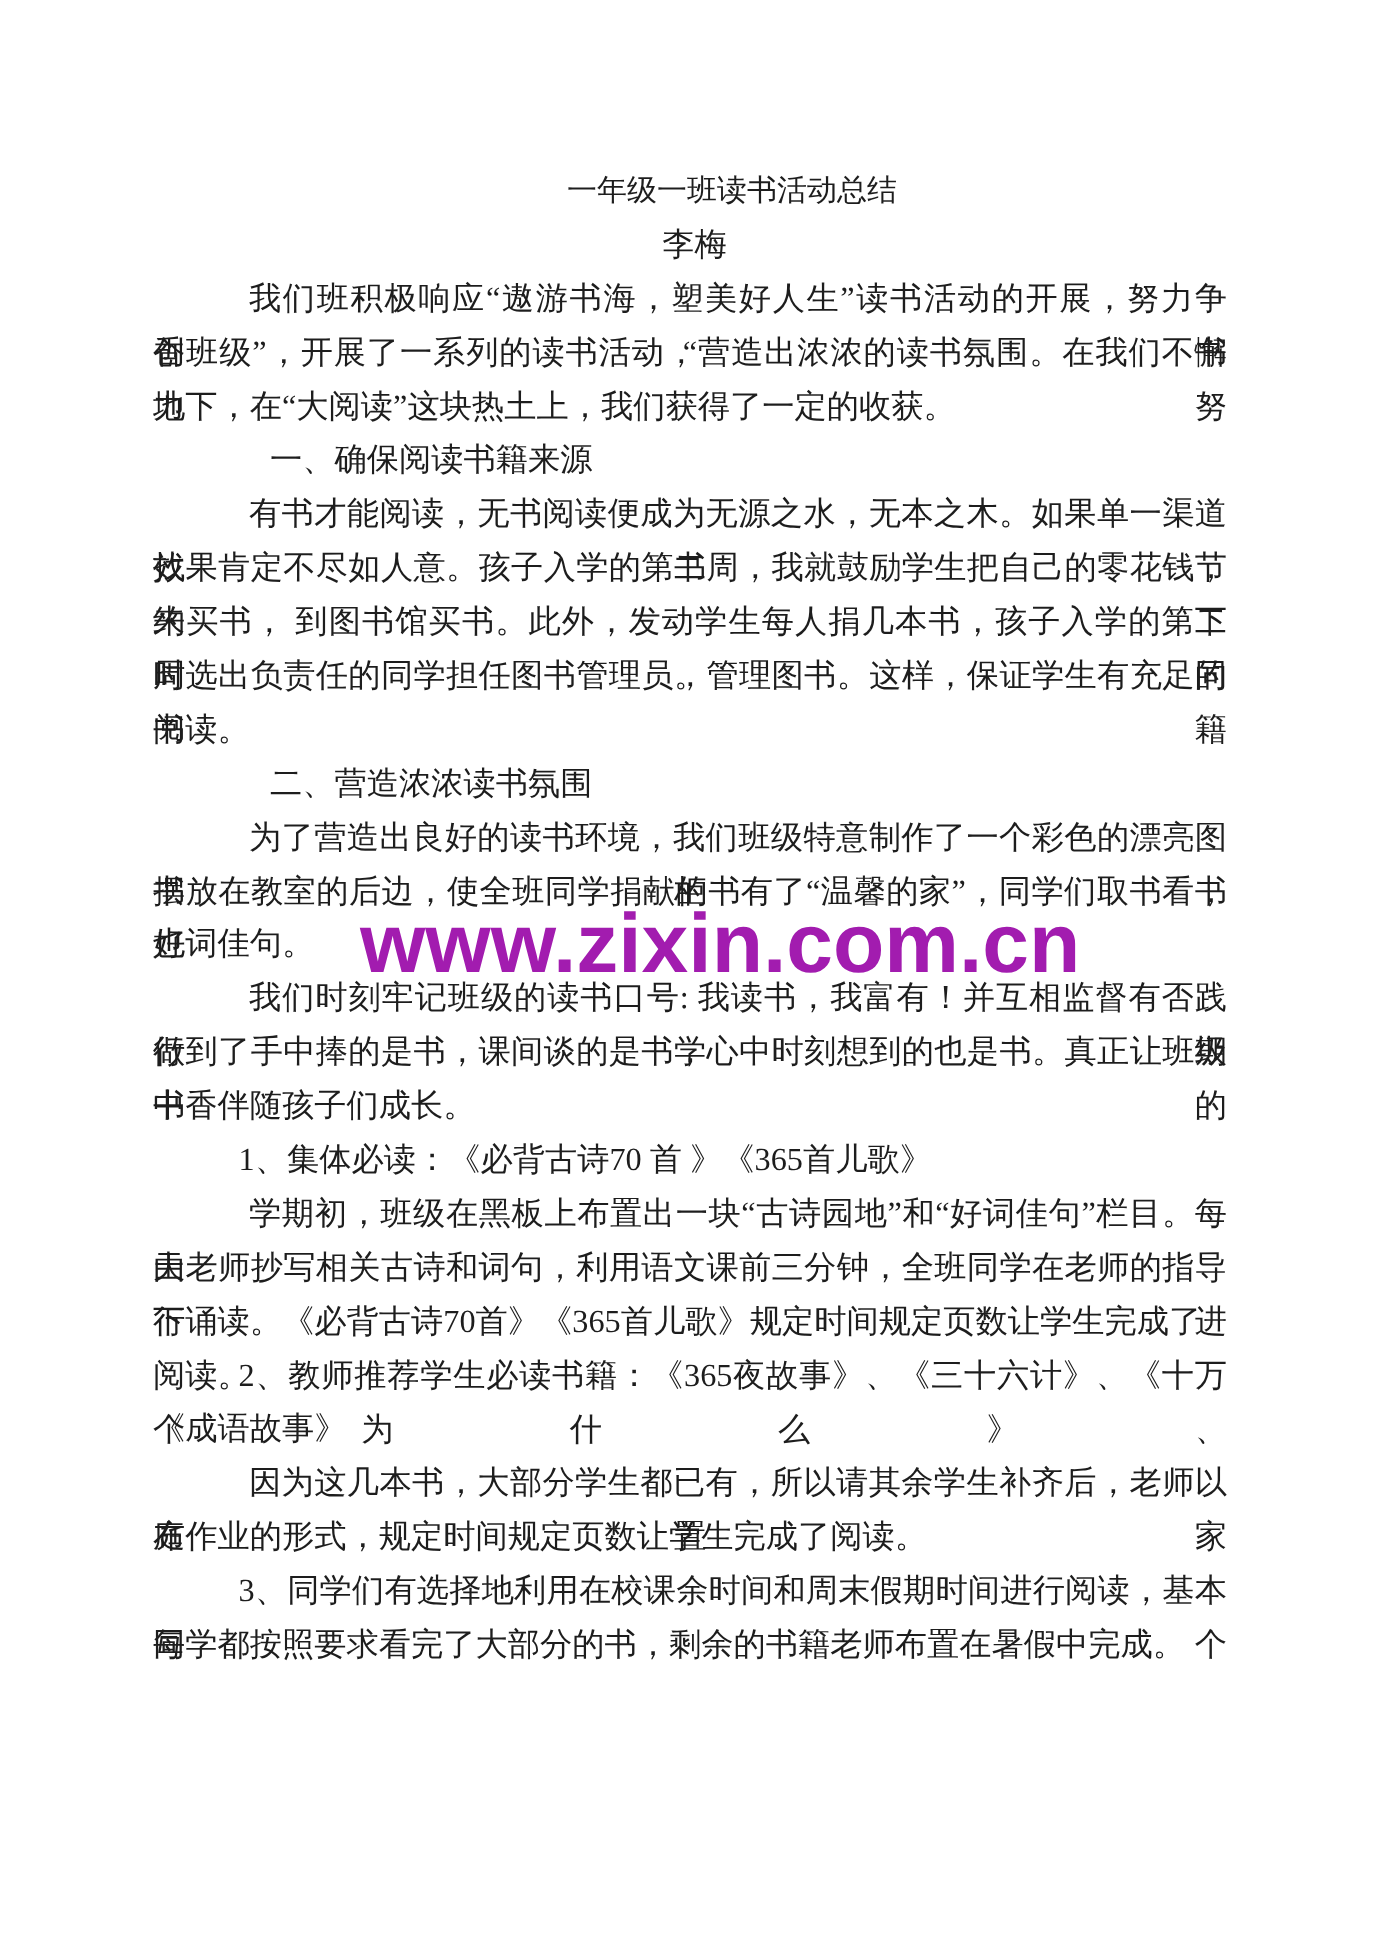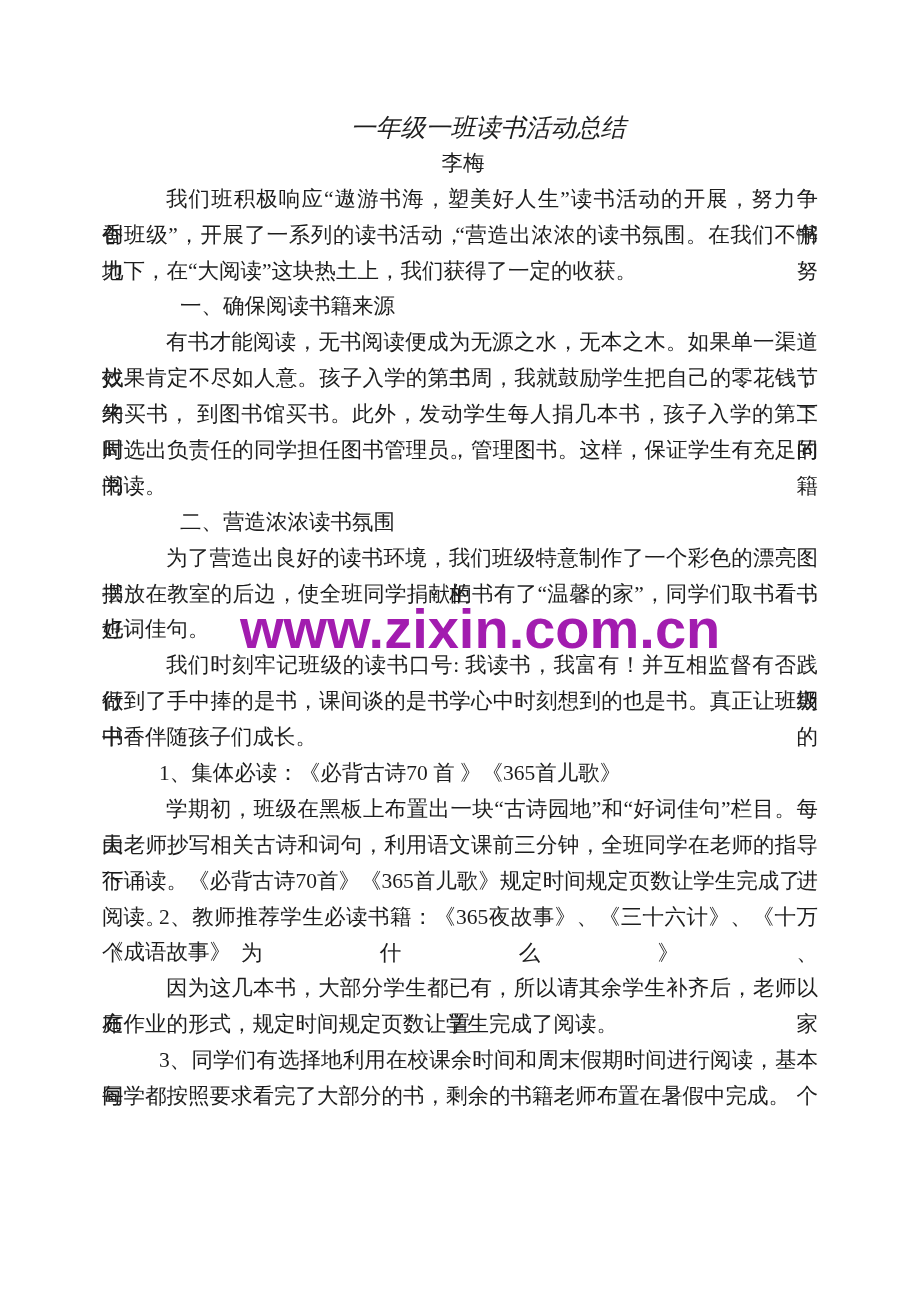--- a/index.html
+++ b/index.html
@@ -32,24 +32,23 @@
   }
   .line {
     font-size:21.5px;
     line-height:35.9px;
     height:35.9px;
     text-align:justify;
     text-align-last:justify;
     white-space:normal;
   }
   .line.title {
-    font-size:25px;
+    font-size:20px;
     text-align:right; text-align-last:center;
     transform:translateX(28px);
-    font-style:italic;
   }
   .line.author {
     text-align:center; text-align-last:center;
     transform:translateX(3px);
   }
   .line.p  { text-indent:64px; }
   .line.h  { text-indent:78px; text-align:center; text-align-last:left; }
   .line.n  { text-indent:57px; }
   .line.ne { text-indent:57px; text-align:left; text-align-last:left; }
   .line.fe { text-align:left; text-align-last:left; }

